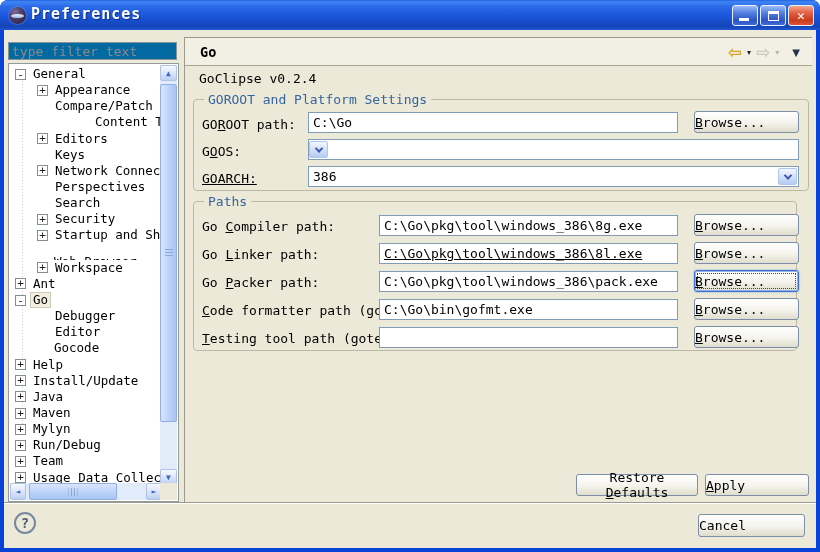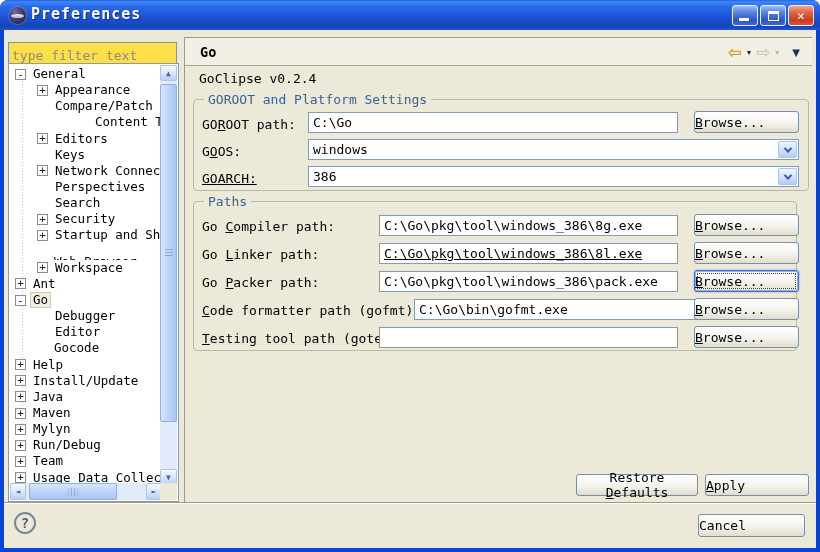--- a/index.html
+++ b/index.html
@@ -27,22 +27,22 @@
   .tb-close { left:788px; background: linear-gradient(180deg,#F4A988 0%,#E36248 35%,#CC3A1B 75%,#D9543A 100%);
     color:#fff; font-size:13px; font-weight:bold; }
   .min-glyph { position:absolute; left:6px; bottom:4px; width:10px; height:3px; background:#fff; }
   .max-glyph { width:11px; height:10px; border:1px solid #fff; border-top:3px solid #fff; }
 
   
   .client { position:absolute; left:4px; top:30px; width:812px; height:518px; background:#ECE9D8; }
 
   
   .filter-input { position:absolute; left:8px; top:42px; width:169px; height:18px;
-    border:1px solid #88949C; background:#fde047; font:13px "DejaVu Sans Mono", monospace;
-    padding:12px 3px; color:#000; }
+    border:1px solid #88949C; background:#0369a1; font:13px "DejaVu Sans Mono", monospace;
+    padding:4px 3px; color:#000; }
   .filter-input::placeholder { color:#8A8A8A; opacity:1; }
 
   
   .tree-box { position:absolute; left:8px; top:63px; width:171px; height:439px;
     background:#fff; border:1px solid #919B9C; }
   .tree-rows { position:absolute; left:1px; top:2px; width:151px; height:420px; overflow:hidden;
     background-image: repeating-linear-gradient(180deg,#C8C8C8 0 1px, transparent 1px 3px);
     background-size:1px 360px; background-position:12px 6px; background-repeat:no-repeat; }
   .tree-row { display:flex; align-items:center; height:16.15px; white-space:nowrap; overflow:hidden; }
   .expander { flex:0 0 11px; width:11px; height:11px; margin-right:5px; border:1px solid #848F94;
@@ -301,21 +301,20 @@
       <div class="group-legend"><span>GOROOT and Platform Settings</span></div>
 
       <label class="flabel" style="left:8px; top:17px;"><span>GO</span><span class="mn">R</span><span>OOT path:</span></label>
       <input class="tfield" style="left: 114px; top: 12px; width: 370px;" value="C:\Go">
       <button class="xpbtn browse" style="left:500px; top:11px;">
           <span><span class="mn">B</span><span>rowse...</span></span>
         </button>
 
       <label class="flabel" style="left:8px; top:44px;"><span>G</span><span class="mn">O</span><span>OS:</span></label>
       <div class="combo" style="left:114px; top:39px; width:491px;">
-        <span class="combo-value">windows</span>
         <span class="combo-btn">
             <span class="chev"></span>
           </span>
       </div>
 
       <label class="flabel" style="left:8px; top:71px;text-decoration:underline;"><span>GO</span><span class="mn">A</span><span>RCH:</span></label>
       <div class="combo" style="left:114px; top:66px; width:491px;">
         <span class="combo-value">386</span>
         <span class="combo-btn">
             <span class="chev"></span>
@@ -338,21 +337,21 @@
           <span><span class="mn">B</span><span>rowse...</span></span>
         </button>
 
       <label class="flabel" style="left:8px; top:73px;"><span>Go </span><span class="mn">P</span><span>acker path:</span></label>
       <input class="tfield" style="left: 185px; top: 69px; width: 299px;" value="C:\Go\pkg\tool\windows_386\pack.exe">
       <button class="xpbtn browse focused" style="left:500px; top:68px;">
           <span><span class="mn">B</span><span>rowse...</span></span>
         </button>
 
       <label class="flabel" style="left:8px; top:101px;"><span></span><span class="mn">C</span><span>ode formatter path (gofmt):</span></label>
-      <input class="tfield" style="left: 185px; top: 97px; width: 299px; margin-left: 35px;" value="C:\Go\bin\gofmt.exe">
+      <input class="tfield" style="left: 185px; top: 97px; width: 299px;" value="C:\Go\bin\gofmt.exe">
       <button class="xpbtn browse" style="left:500px; top:96px;">
           <span><span class="mn">B</span><span>rowse...</span></span>
         </button>
 
       <label class="flabel" style="left:8px; top:129px;"><span></span><span class="mn">T</span><span>esting tool path (gotest):</span></label>
       <input class="tfield" style="left: 185px; top: 125px; width: 299px;" value="">
       <button class="xpbtn browse" style="left:500px; top:124px;">
           <span><span class="mn">B</span><span>rowse...</span></span>
         </button>
     </div>

